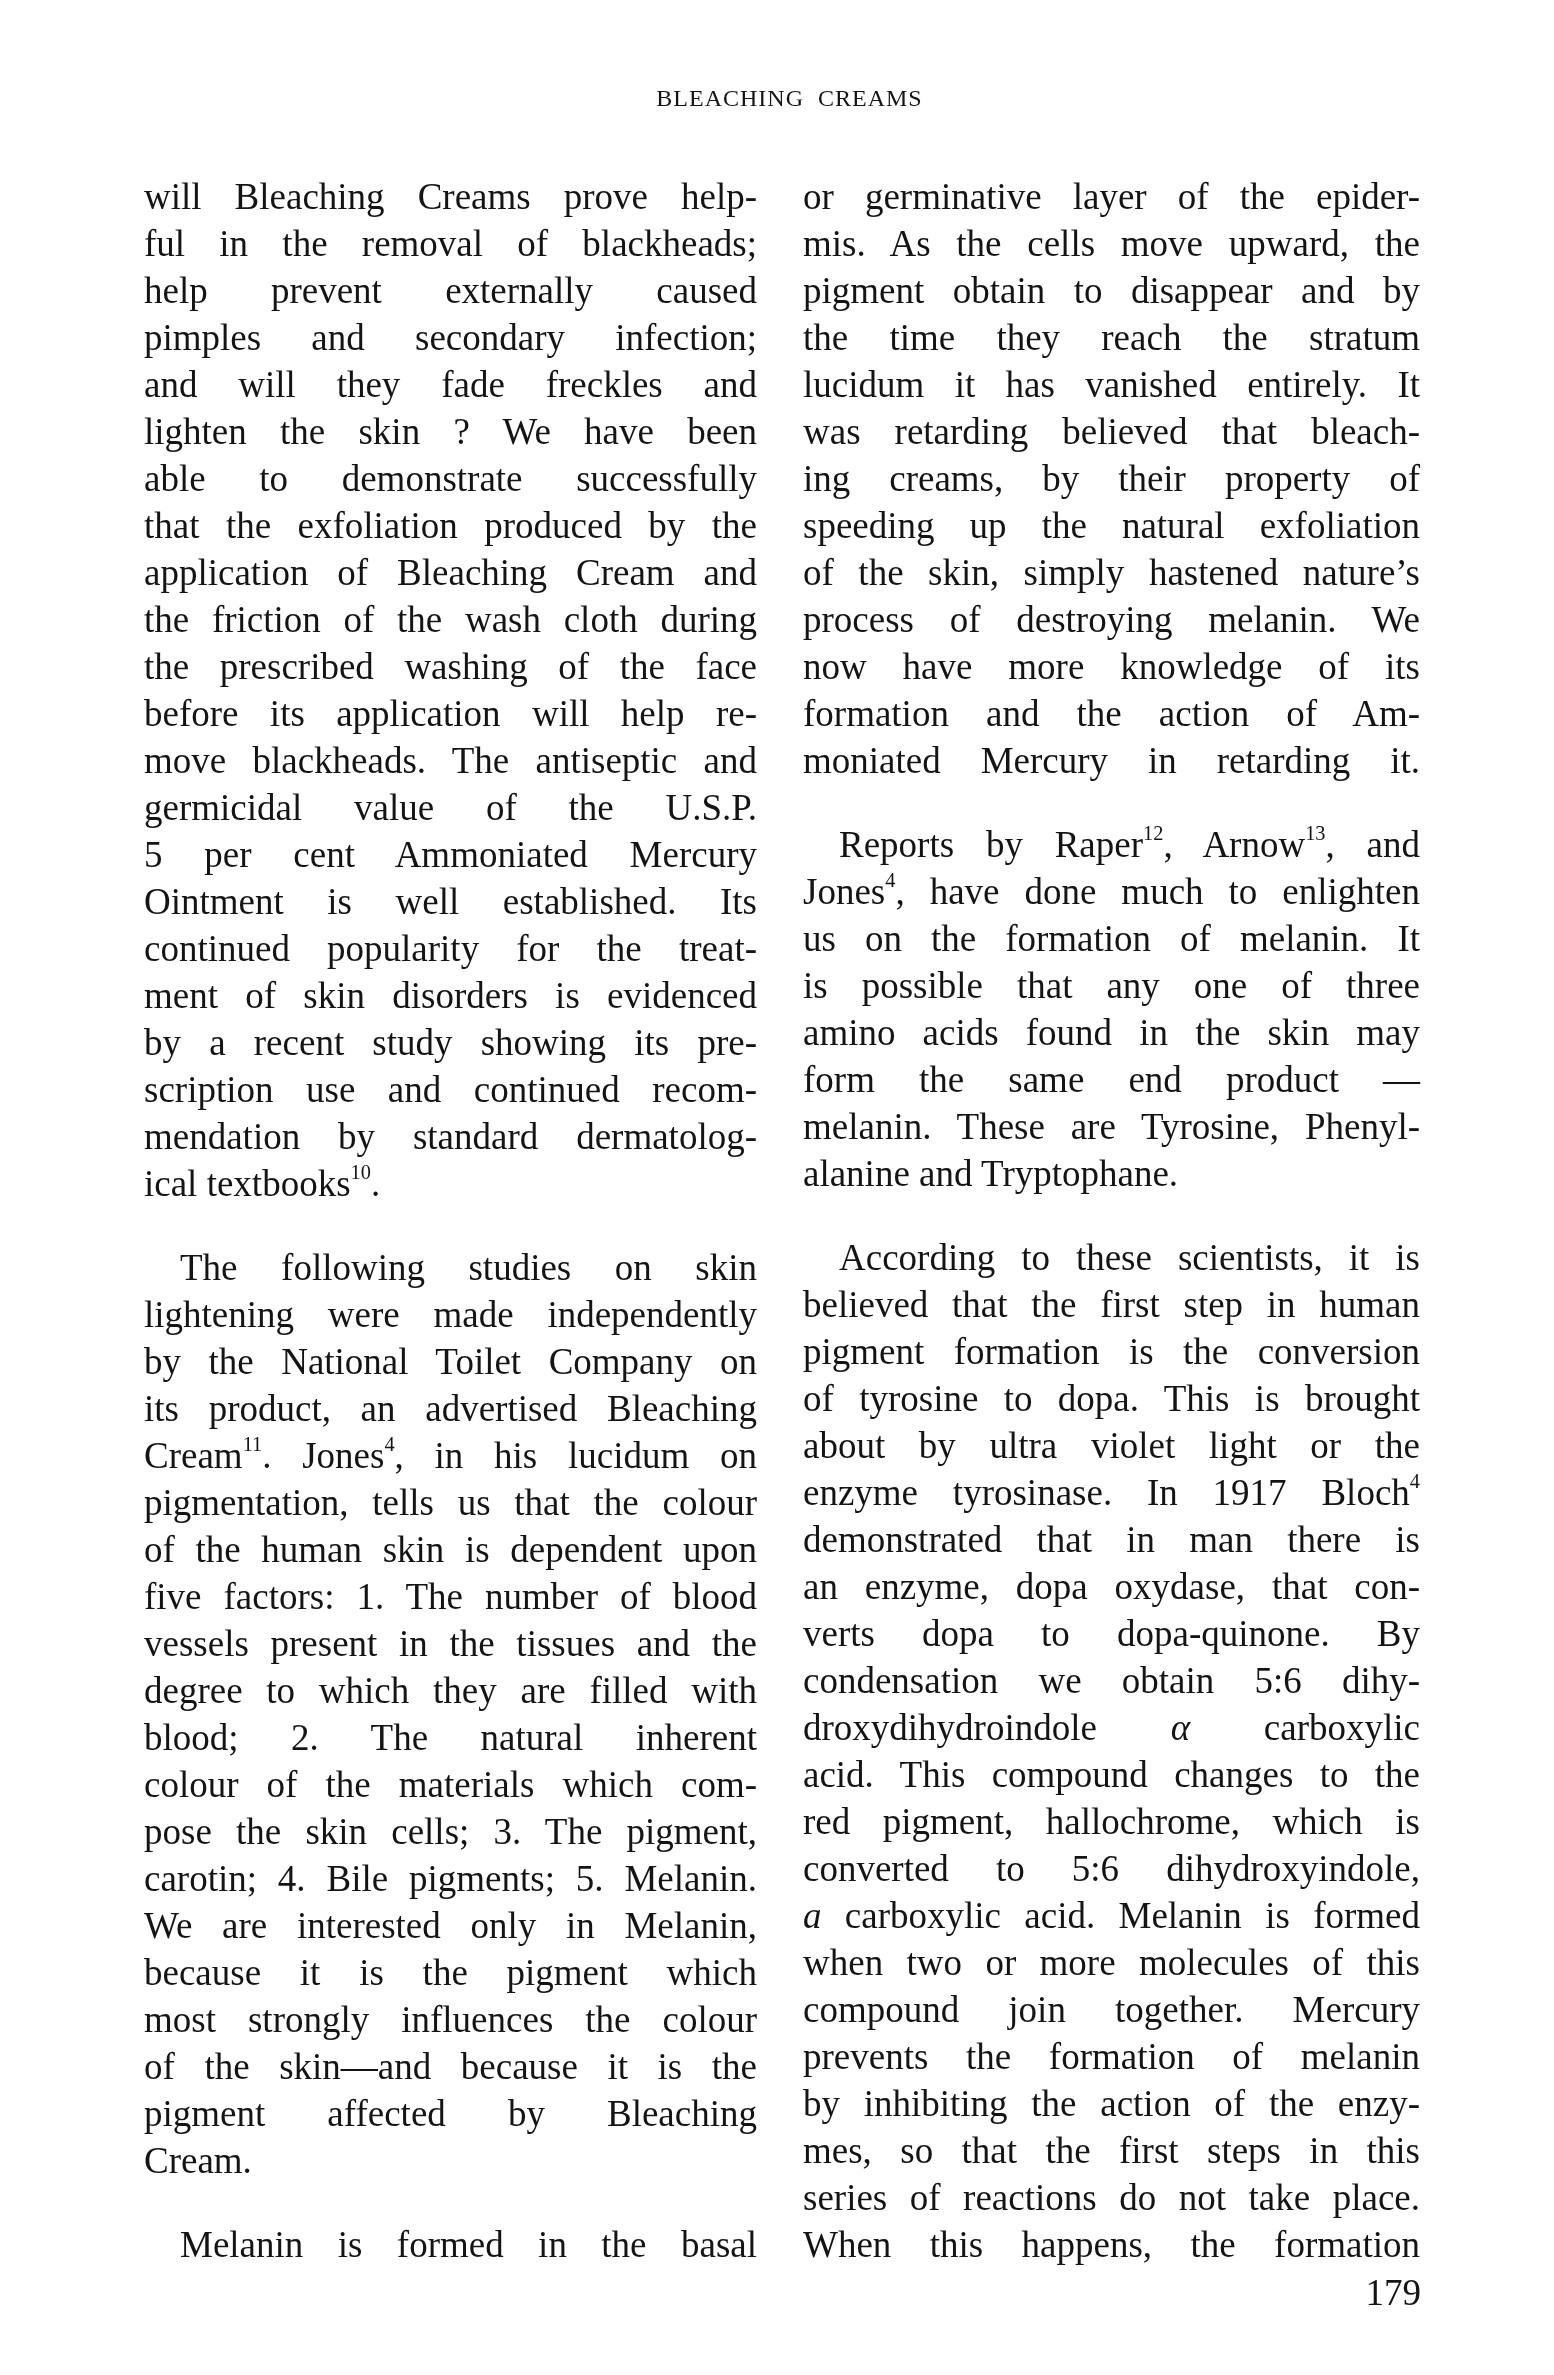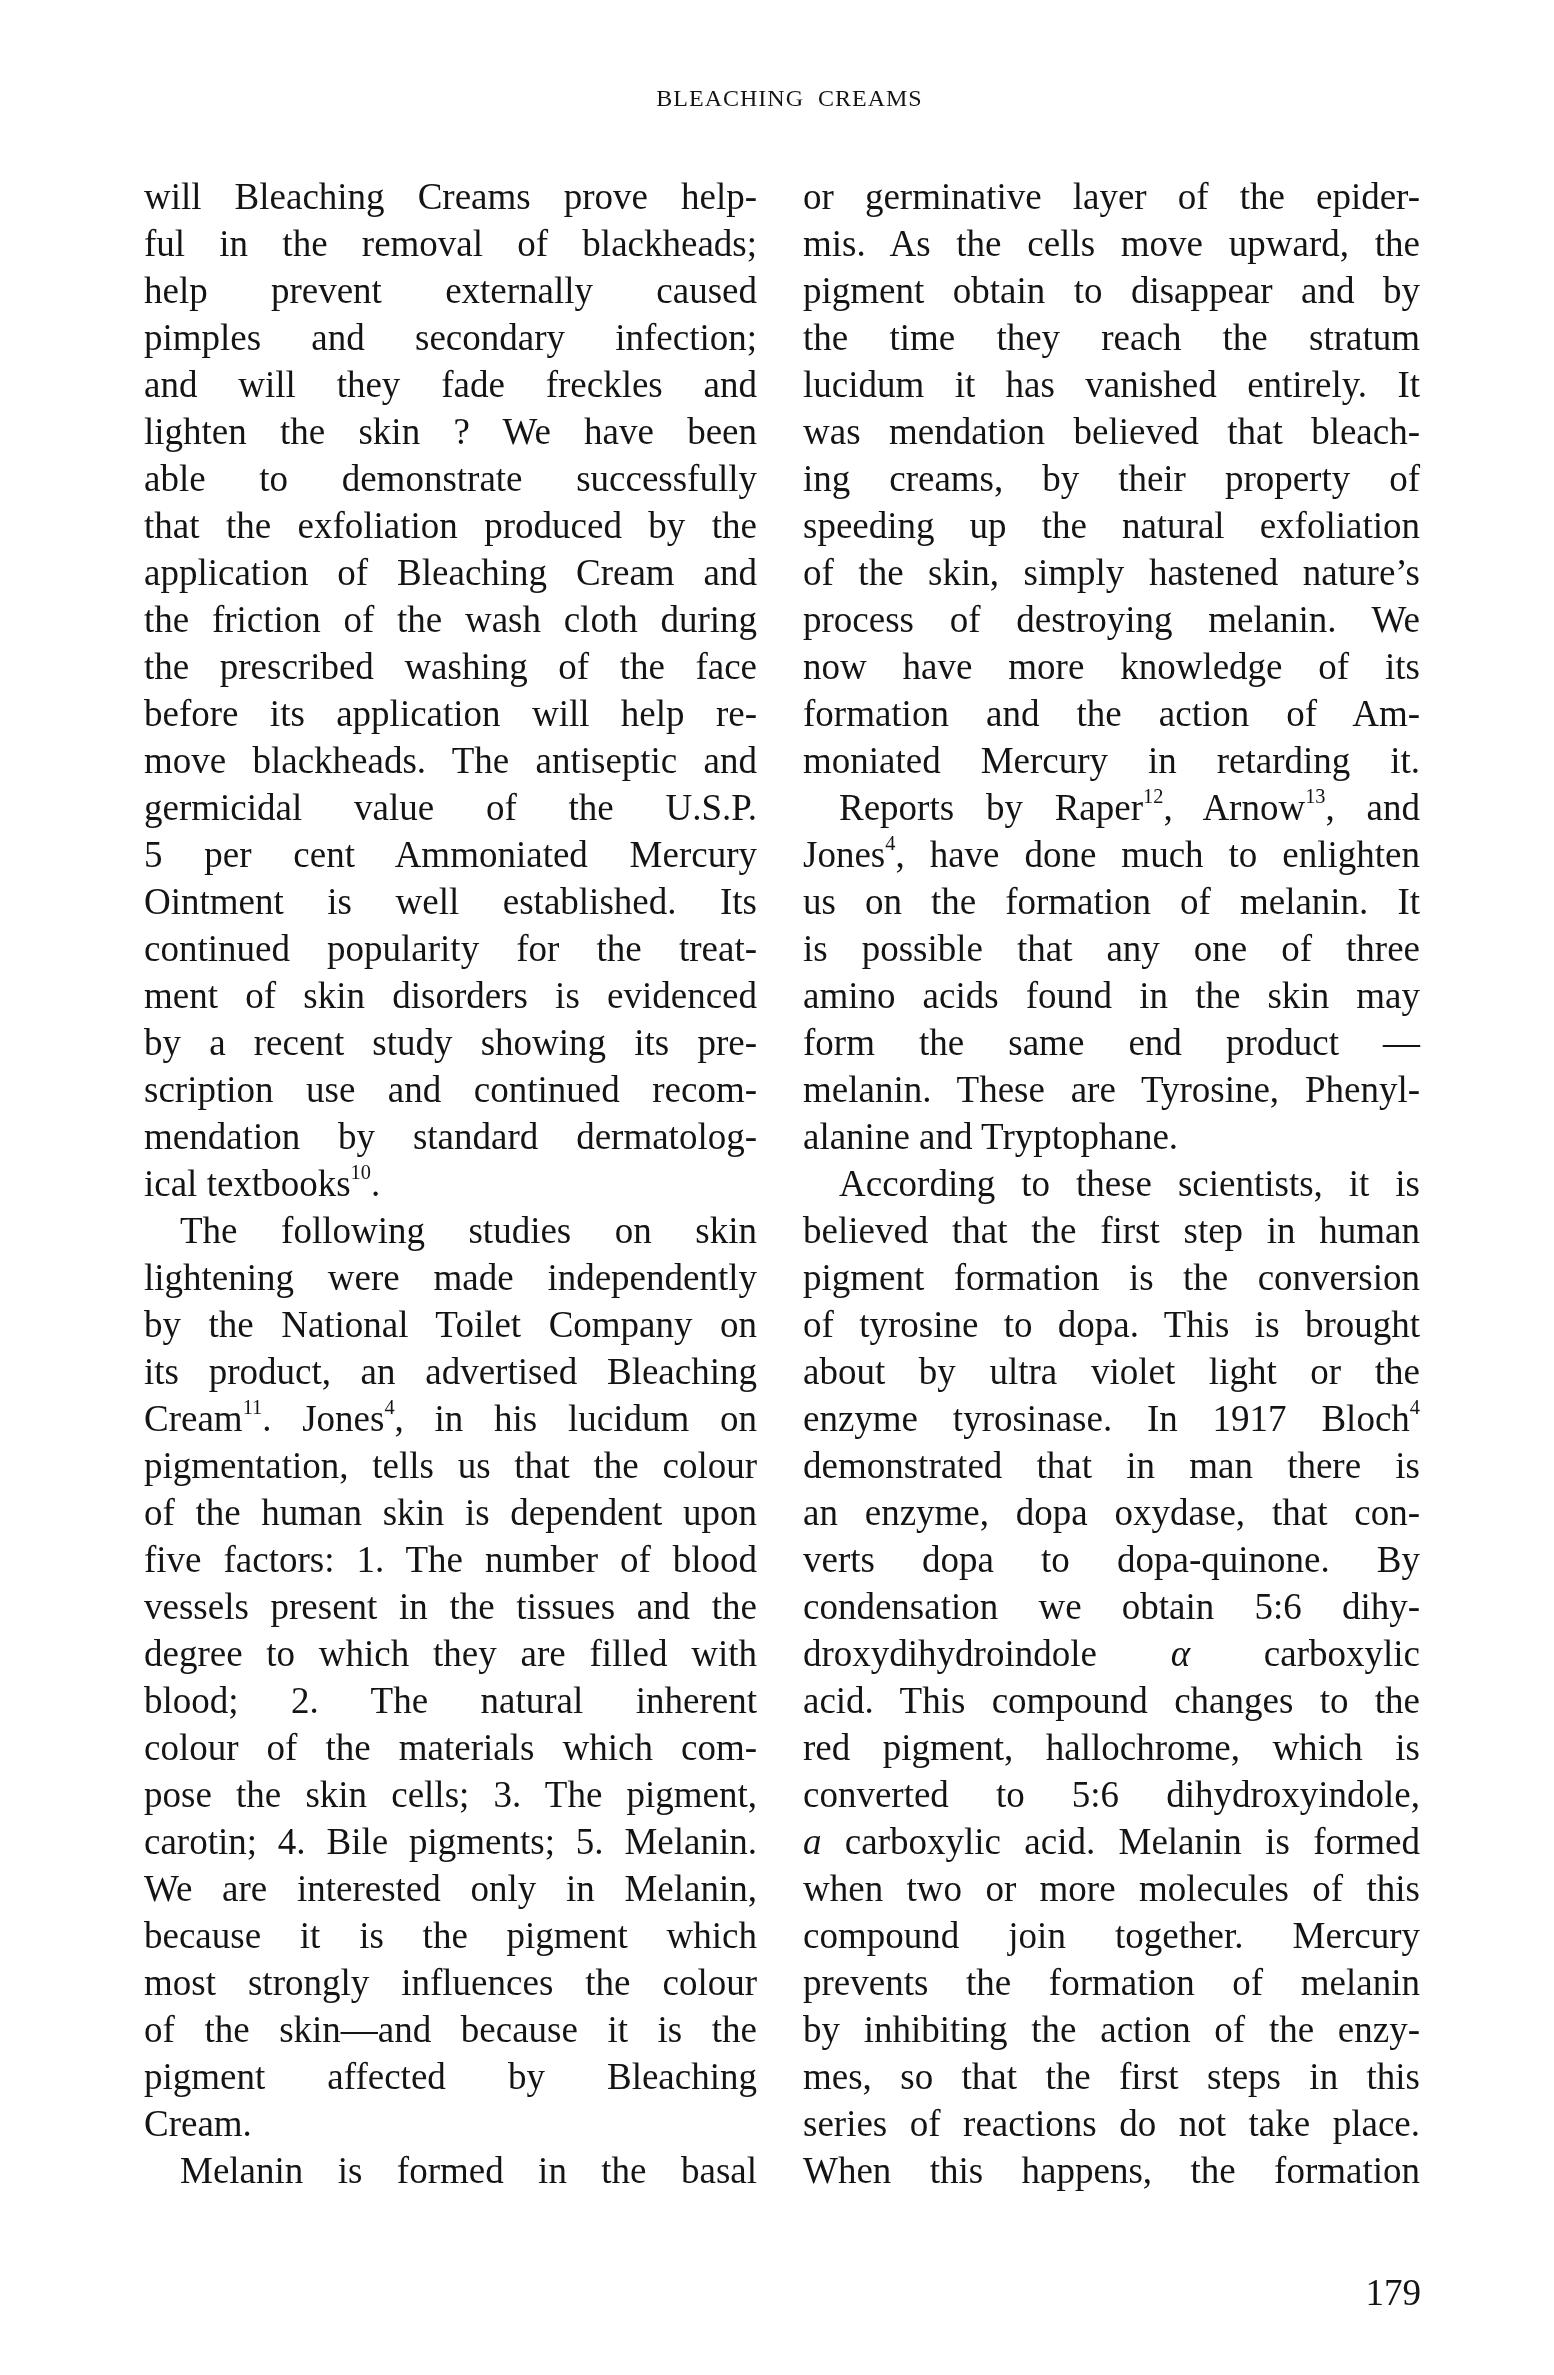--- a/index.html
+++ b/index.html
@@ -6,21 +6,21 @@
   body { width: 1555px; height: 2375px; position: relative; overflow: hidden; color: #141414;
          font-family: "Liberation Serif", "DejaVu Serif", serif; }
   .running-head { position: absolute; top: 85px; left: 12px; width: 1555px; text-align: center;
          font-size: 24px; letter-spacing: 1px; }
   .running-head span { display: inline-block; }
   .col { position: absolute; top: 173px; font-size: 37px; line-height: 47px; }
   .col-left { left: 144px; width: 613px; }
   .col-right { left: 803px; width: 617px; }
   .ln { display: block; height: 47px; white-space: nowrap; text-align: justify; text-align-last: justify; }
   .ln.last { text-align-last: left; }
-  .ln.indent { padding-left: 36px; }
+  .ln.indent { padding-left: 36px; margin-top: 37px; }
   sup { font-size: 0.55em; vertical-align: 0.85em; line-height: 0; }
   .greek { font-style: italic; }
   .page-number { position: absolute; top: 2246px; left: 1339px; width: 82px; text-align: right; font-size: 37px; margin-top: 25px; }
 </style>
 </head>
 <body>
 
 <div class="running-head">
   <span>BLEACHING</span>&nbsp;&nbsp;<span>CREAMS</span>
 </div>
@@ -70,21 +70,21 @@
   <span class="ln last">Cream.</span>
   <span class="ln indent">Melanin is formed in the basal</span>
 </div>
 
 <div class="col col-right">
   <span class="ln">or germinative layer of the epider-</span>
   <span class="ln">mis. As the cells move upward, the</span>
   <span class="ln">pigment obtain to disappear and by</span>
   <span class="ln">the time they reach the stratum</span>
   <span class="ln">lucidum it has vanished entirely. It</span>
-  <span class="ln">was mendation believed that bleach-</span>
+  <span class="ln">was retarding believed that bleach-</span>
   <span class="ln">ing creams, by their property of</span>
   <span class="ln">speeding up the natural exfoliation</span>
   <span class="ln">of the skin, simply hastened nature’s</span>
   <span class="ln">process of destroying melanin. We</span>
   <span class="ln">now have more knowledge of its</span>
   <span class="ln">formation and the action of Am-</span>
   <span class="ln">moniated Mercury in retarding it.</span>
   <span class="ln indent"><span>Reports by Raper</span><sup>12</sup><span>, Arnow</span><sup>13</sup><span>, and</span></span>
   <span class="ln"><span>Jones</span><sup>4</sup><span>, have done much to enlighten</span></span>
   <span class="ln">us on the formation of melanin. It</span>

